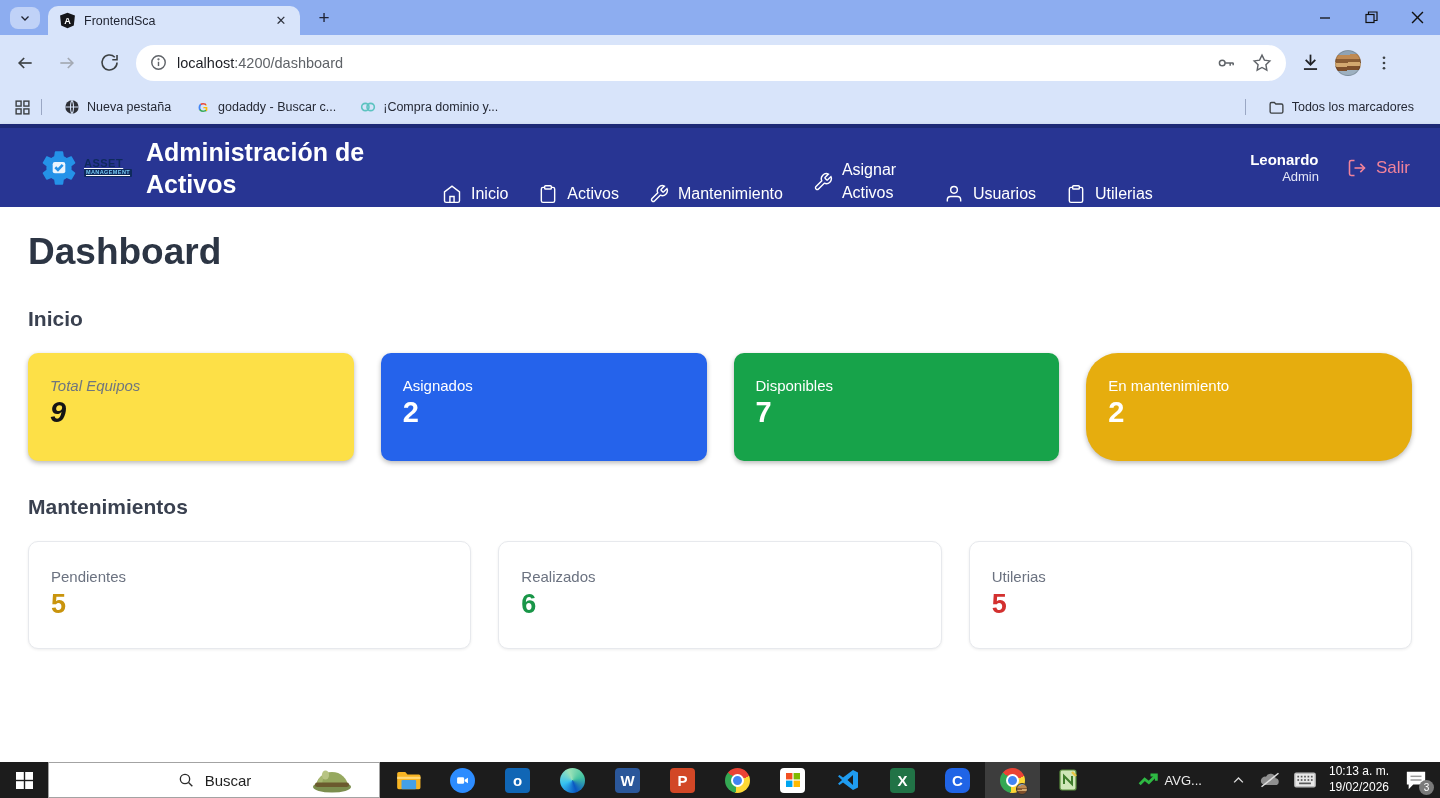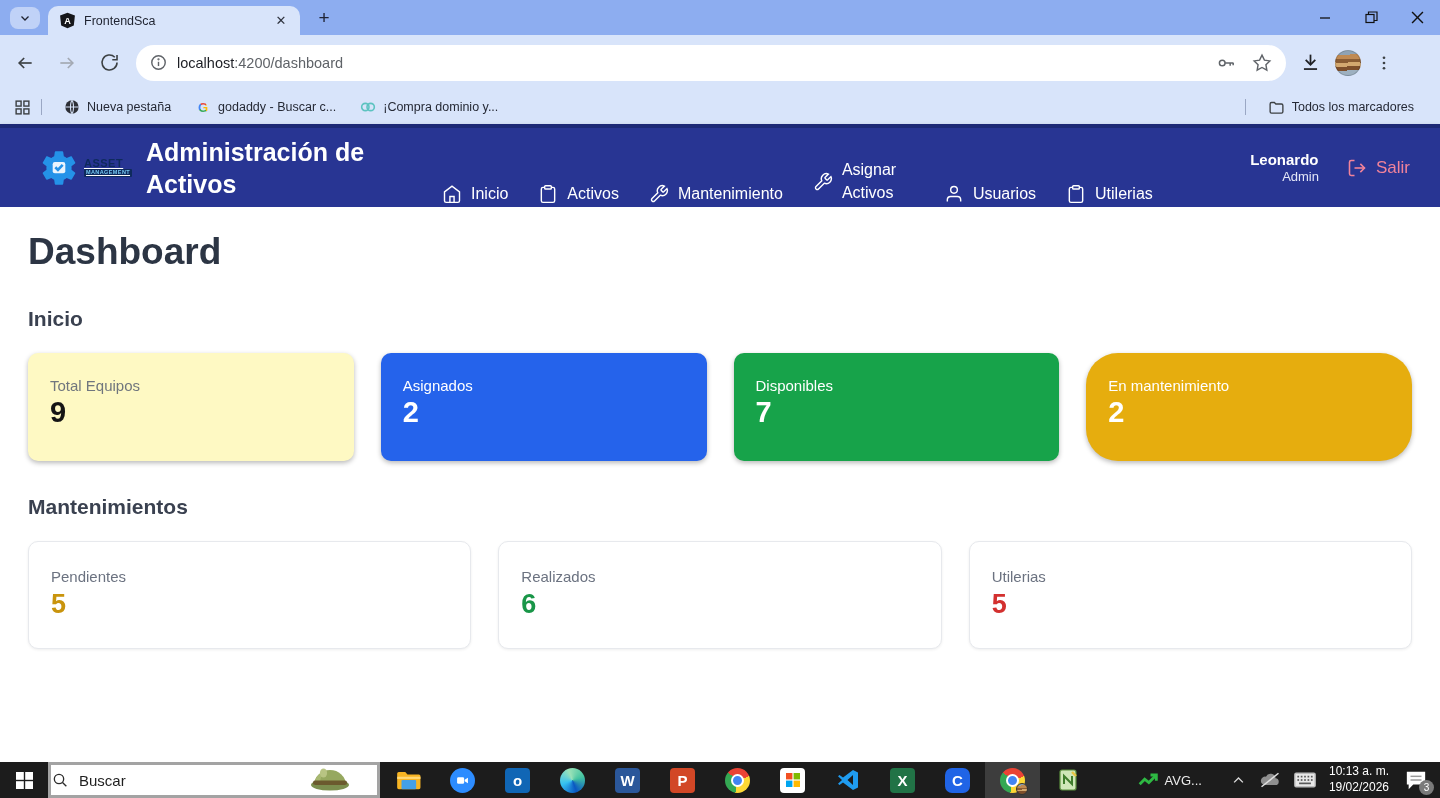--- a/index.html
+++ b/index.html
@@ -53,39 +53,39 @@
   .logout { display:flex; align-items:center; gap:9px; margin-left:28px; margin-right:30px; color:#f2839a; font-size:17px; cursor:pointer; }
 
   
   .content { position:absolute; top:207px; left:0; width:100%; height:555px; background:#fff; padding:24px 28px 0 28px; }
   .page-title { font-size:37px; font-weight:bold; color:#2c3544; }
   .section-heading { margin-top:34px; font-size:21px; font-weight:600; color:#3a4150; }
   .cards-row { display:flex; gap:27px; margin-top:22px; }
   .stat-card { flex:1; height:108px; border-radius:10px; padding:24px 22px; box-shadow:0 2px 5px rgba(0,0,0,.28); }
   .stat-label { font-size:15px; }
   .stat-value { font-size:29px; font-weight:bold; margin-top:3px; line-height:1.1; }
-  .stat-gray { background:#fef9c3; }
+  .stat-gray { background:#fde047;font-style:italic; }
   .stat-gray .stat-label { color:#70767e; }
   .stat-gray .stat-value { color:#151515; }
   .stat-blue { background:#2563eb; color:#fff; }
   .stat-green { background:#17a34a; color:#fff; }
   .stat-amber { background:#e6ad0e; color:#fff;border-radius:32px; }
   .stat-blue .stat-label,.stat-green .stat-label,.stat-amber .stat-label { color:#fff; }
 
   .plain-card { flex:1; height:108px; background:#fff; border:1px solid #e7e9ed; border-radius:10px; padding:26px 22px; box-shadow:0 1px 3px rgba(0,0,0,.07); }
   .plain-label { font-size:15px; color:#6b7280; }
   .plain-value { font-size:27px; font-weight:bold; margin-top:4px; }
   .val-amber { color:#c9940d; }
   .val-green { color:#199648; }
   .val-red { color:#d3302f; }
 
   
   .taskbar { position:absolute; bottom:0; left:0; width:100%; height:36px; background:#1c1c1c; display:flex; align-items:stretch; }
   .start-btn { width:48px; display:flex; align-items:center; justify-content:center; }
-  .tb-search { position:relative; width:332px; background:#fff; border:3px solid #a3a3a3; display:flex; align-items:center; padding-left:1px; gap:11px; }
+  .tb-search { position:relative; width:332px; background:#fff; border:1px solid #a3a3a3; display:flex; align-items:center; padding-left:1px; gap:11px;justify-content:center; }
   .tb-search-text { font-size:15px; color:#1f1f1f; }
   .helmet { position:absolute; right:26px; bottom:0; }
   .task-slot { width:55px; display:flex; align-items:center; justify-content:center; position:relative; }
   .task-slot.active { background:#3d3d3d; }
   .mini-avatar { position:absolute; right:12px; bottom:3px; width:12px; height:12px; border-radius:50%; border:1px solid #333;
     background:linear-gradient(178deg,#8fa3b5 0 16%,#c08a52 16% 40%,#8a5c33 40% 55%,#d3a86f 55% 70%,#7e4f2b 70% 100%); }
   .tile { width:25px; height:25px; border-radius:4px; display:flex; align-items:center; justify-content:center; color:#fff; font-weight:bold; font-size:15px; }
   .chrome-ball { width:25px; height:25px; border-radius:50%; background:conic-gradient(from -50deg,#ea4335 0 120deg,#fdd835 120deg 240deg,#34a853 240deg 360deg); position:relative; }
   .chrome-ball::after { content:""; position:absolute; inset:6px; border-radius:50%; background:#4285f4; border:2.5px solid #fff; }
   .edge-ball { width:25px; height:25px; border-radius:50%; background:conic-gradient(from 160deg,#0a57c2,#35c1f1,#9be2b8,#44c4a1,#0a57c2); }

